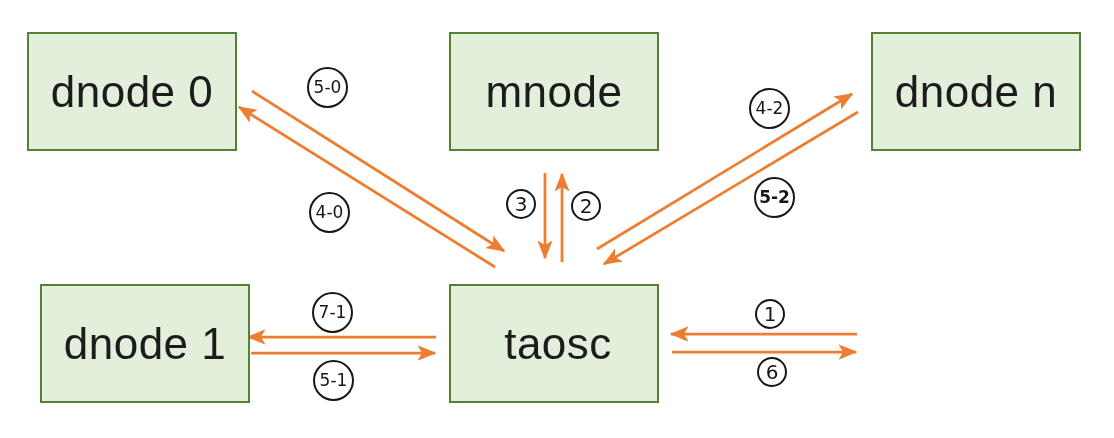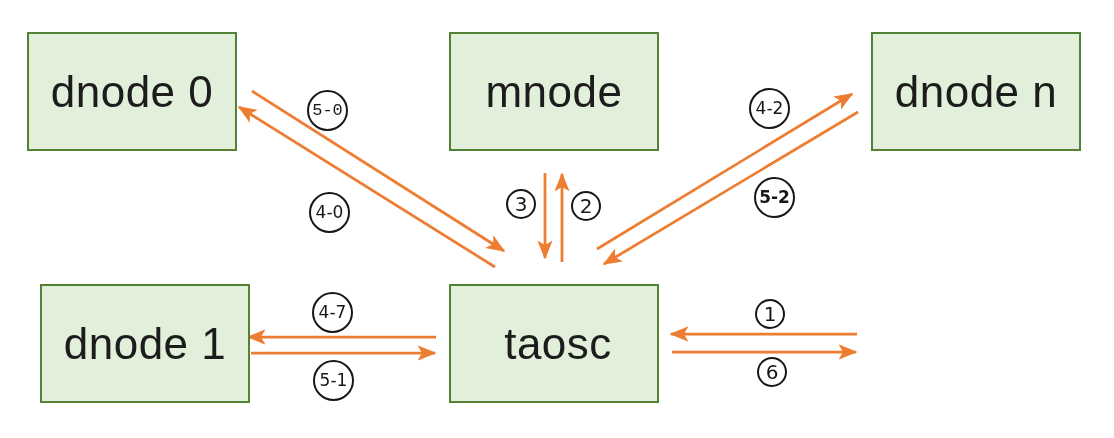--- a/index.html
+++ b/index.html
@@ -92,24 +92,24 @@
   <div class="node" style="left:449px; top:32px;">
     <span>mnode</span>
   </div>
   <div class="node" style="left:40px;  top:284px;">
     <span>dnode 1</span>
   </div>
   <div class="node" style="left:449px; top:284px;padding-left:8px;">
     <span>taosc</span>
   </div>
 
-  <div class="badge d40" style="left:307px; top:90px;font-family:Liberation Mono, monospace;">5-0</div>
+  <div class="badge d40" style="left:307px; top:67px;">5-0</div>
   <div class="badge d40" style="left:309px; top:192px;">4-0</div>
   <div class="badge d30" style="left:506px; top:189px;">3</div>
   <div class="badge d30" style="left:571px; top:191px;">2</div>
   <div class="badge d40" style="left:749px; top:88px;">4-2</div>
   <div class="badge d40" style="left:754px; top:177px;font-weight:bold;">5-2</div>
-  <div class="badge d40" style="left:312px; top:292px;">4-7</div>
+  <div class="badge d40" style="left:312px; top:292px;">7-1</div>
   <div class="badge d40" style="left:313px; top:360px;text-align:right;">5-1</div>
   <div class="badge d30" style="left:755px; top:299px;">1</div>
   <div class="badge d30" style="left:757px; top:357px;">6</div>
 
 </div>
 
 </body></html>

